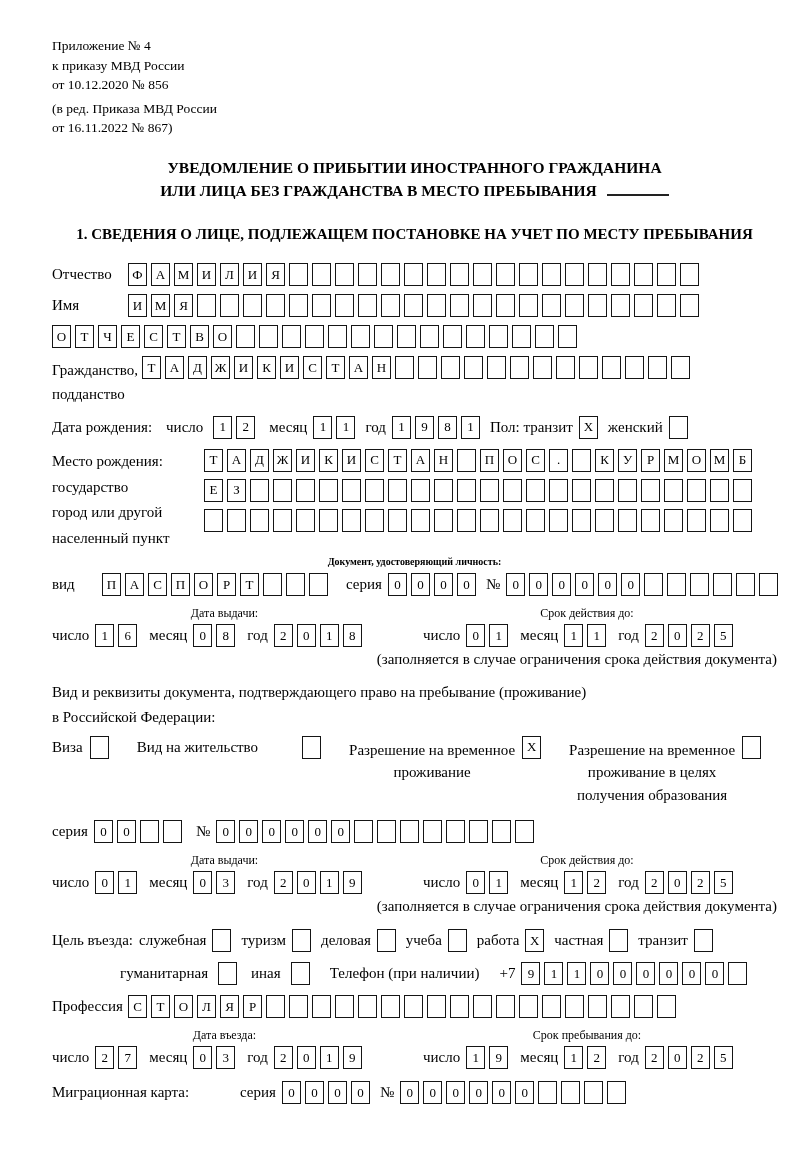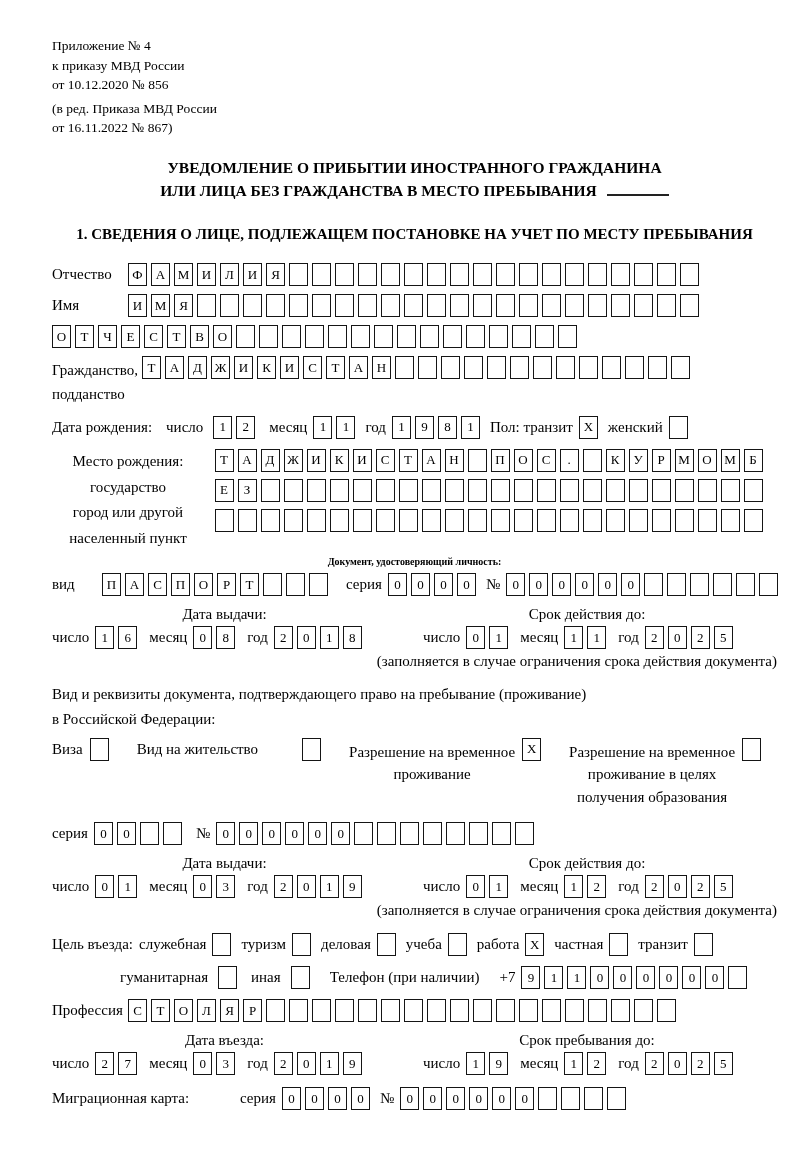--- a/index.html
+++ b/index.html
@@ -22,30 +22,30 @@
 
   .frow{display:flex;align-items:flex-start;margin-top:8px;}
   .frow .lbl{flex:0 0 auto;padding-top:3px;}
   .lbl2{line-height:1.55;}
   .w76{width:76px;} .w90{width:90px;} .w125{width:125px;} .w50{width:50px;}
 
   .inline-row{display:flex;align-items:center;margin-top:10px;flex-wrap:nowrap;}
   .inline-row > *{flex:0 0 auto;}
   .gap6{margin-right:6px;} .gap10{margin-right:10px;} .gap14{margin-right:14px;} .gap20{margin-right:20px;}
 
-  .mr-block{display:flex;margin-top:10px;text-align:center;}
+  .mr-block{display:flex;margin-top:10px;}
   .mr-labels{width:152px;line-height:1.72;flex:0 0 auto;}
   .mr-rows .cellrow{margin-bottom:7px;}
 
   .center-bold{ text-align:center;font-weight:bold;font-size:10px;margin-top:4px;}
 
   .twocol{display:flex;margin-top:10px;}
   .col-left{width:345px;flex:0 0 auto;}
   .col-right{flex:1;}
-  .col-head{text-align:center;font-size:15px;margin-bottom:3px;}
+  .col-head{text-align:center;font-size:12px;margin-bottom:3px;}
   .date-line{display:flex;align-items:center;gap:6px;}
   .date-line .cells{margin-right:2px;text-align:right;}
   .col-right .date-line{padding-left:26px;}
   .valid-note{text-align:right;font-size:15px;margin-top:4px;}
 
   .para{margin-top:12px;line-height:1.65;}
 
   .opts-row{display:flex;align-items:flex-start;margin-top:6px;}
   .opt{display:flex;align-items:flex-start;margin-right:14px;}
   .opt .olbl{padding-top:3px;margin-right:7px;}

